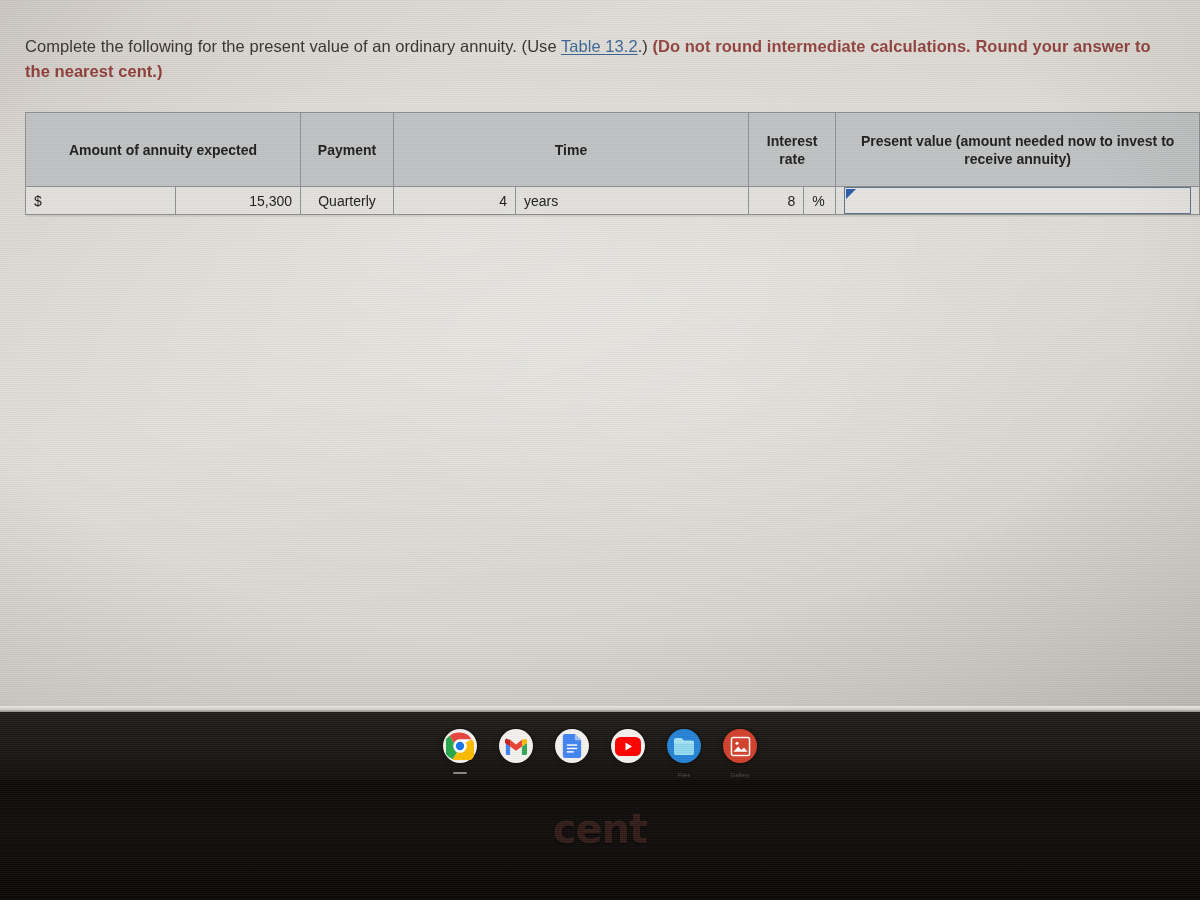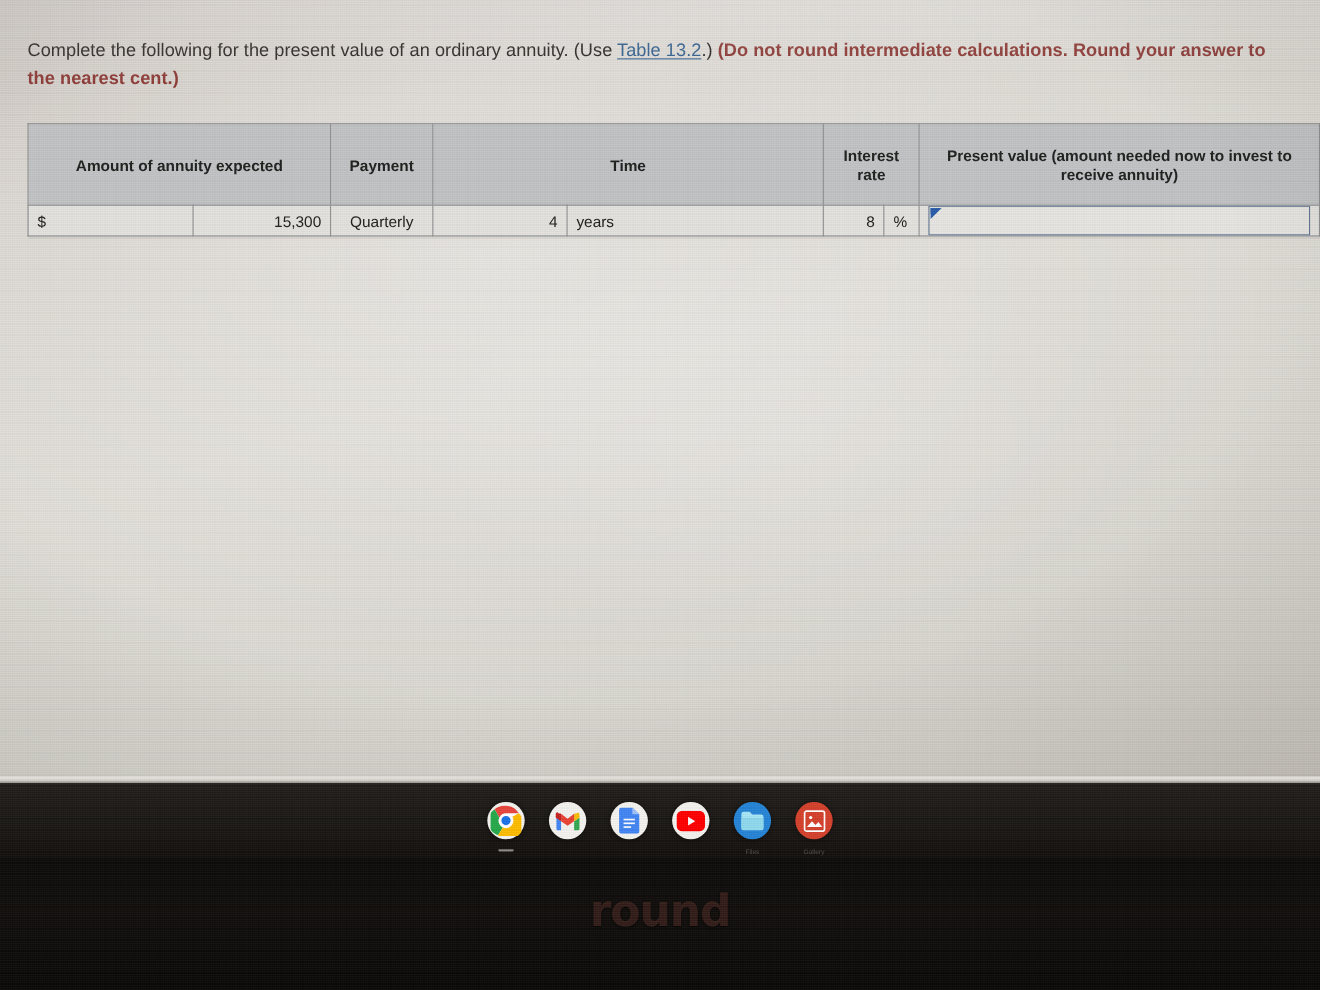--- a/index.html
+++ b/index.html
@@ -355,16 +355,16 @@
         <rect x="2.5" y="2.5" width="31" height="31" rx="3" fill="none" stroke="#ffffff" stroke-width="2.6"></rect>
         <circle cx="12" cy="12.5" r="2.6" fill="#ffffff"></circle>
         <path d="M6 27l8-9 5.5 6 4.5-4.5 6 7.5z" fill="#ffffff"></path>
       </svg>
       <span class="shelf-label">Gallery</span>
     </div>
 
   </div>
 
   <div id="bezel"></div>
-  <div id="acer-logo">round</div>
+  <div id="acer-logo">cent</div>
 
   <div id="grain"></div>
 </div>
 
 </body></html>

